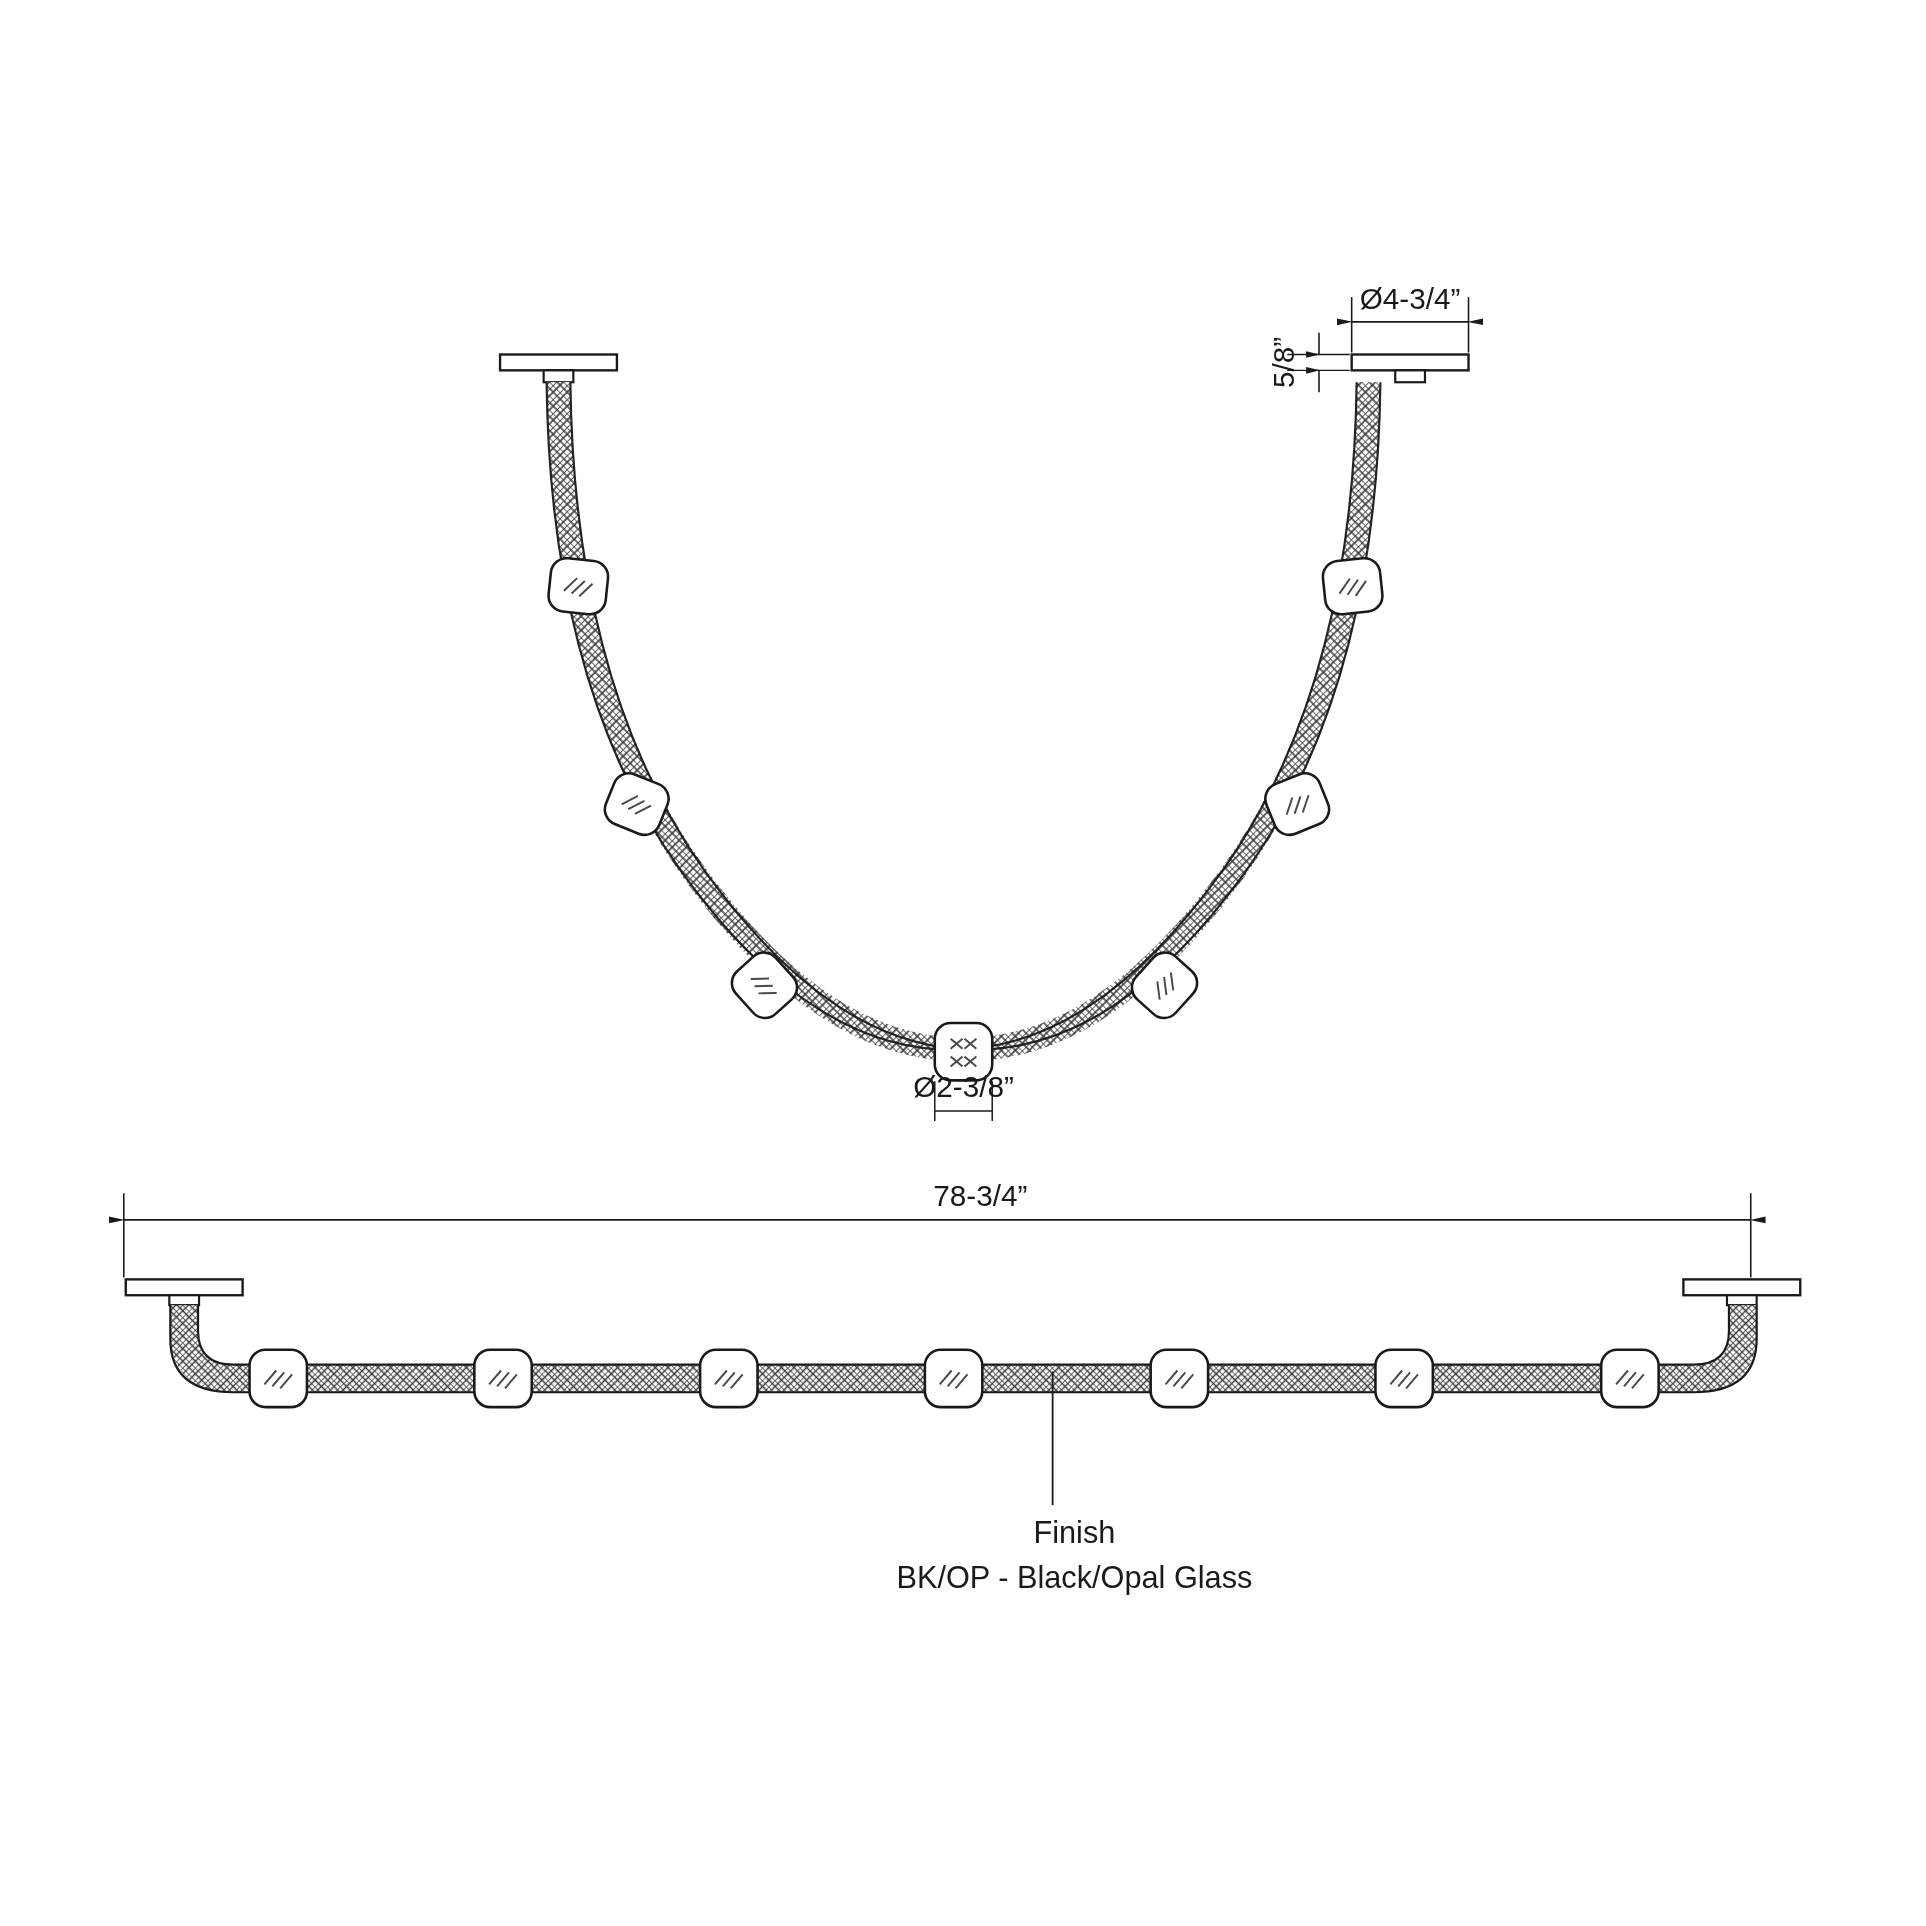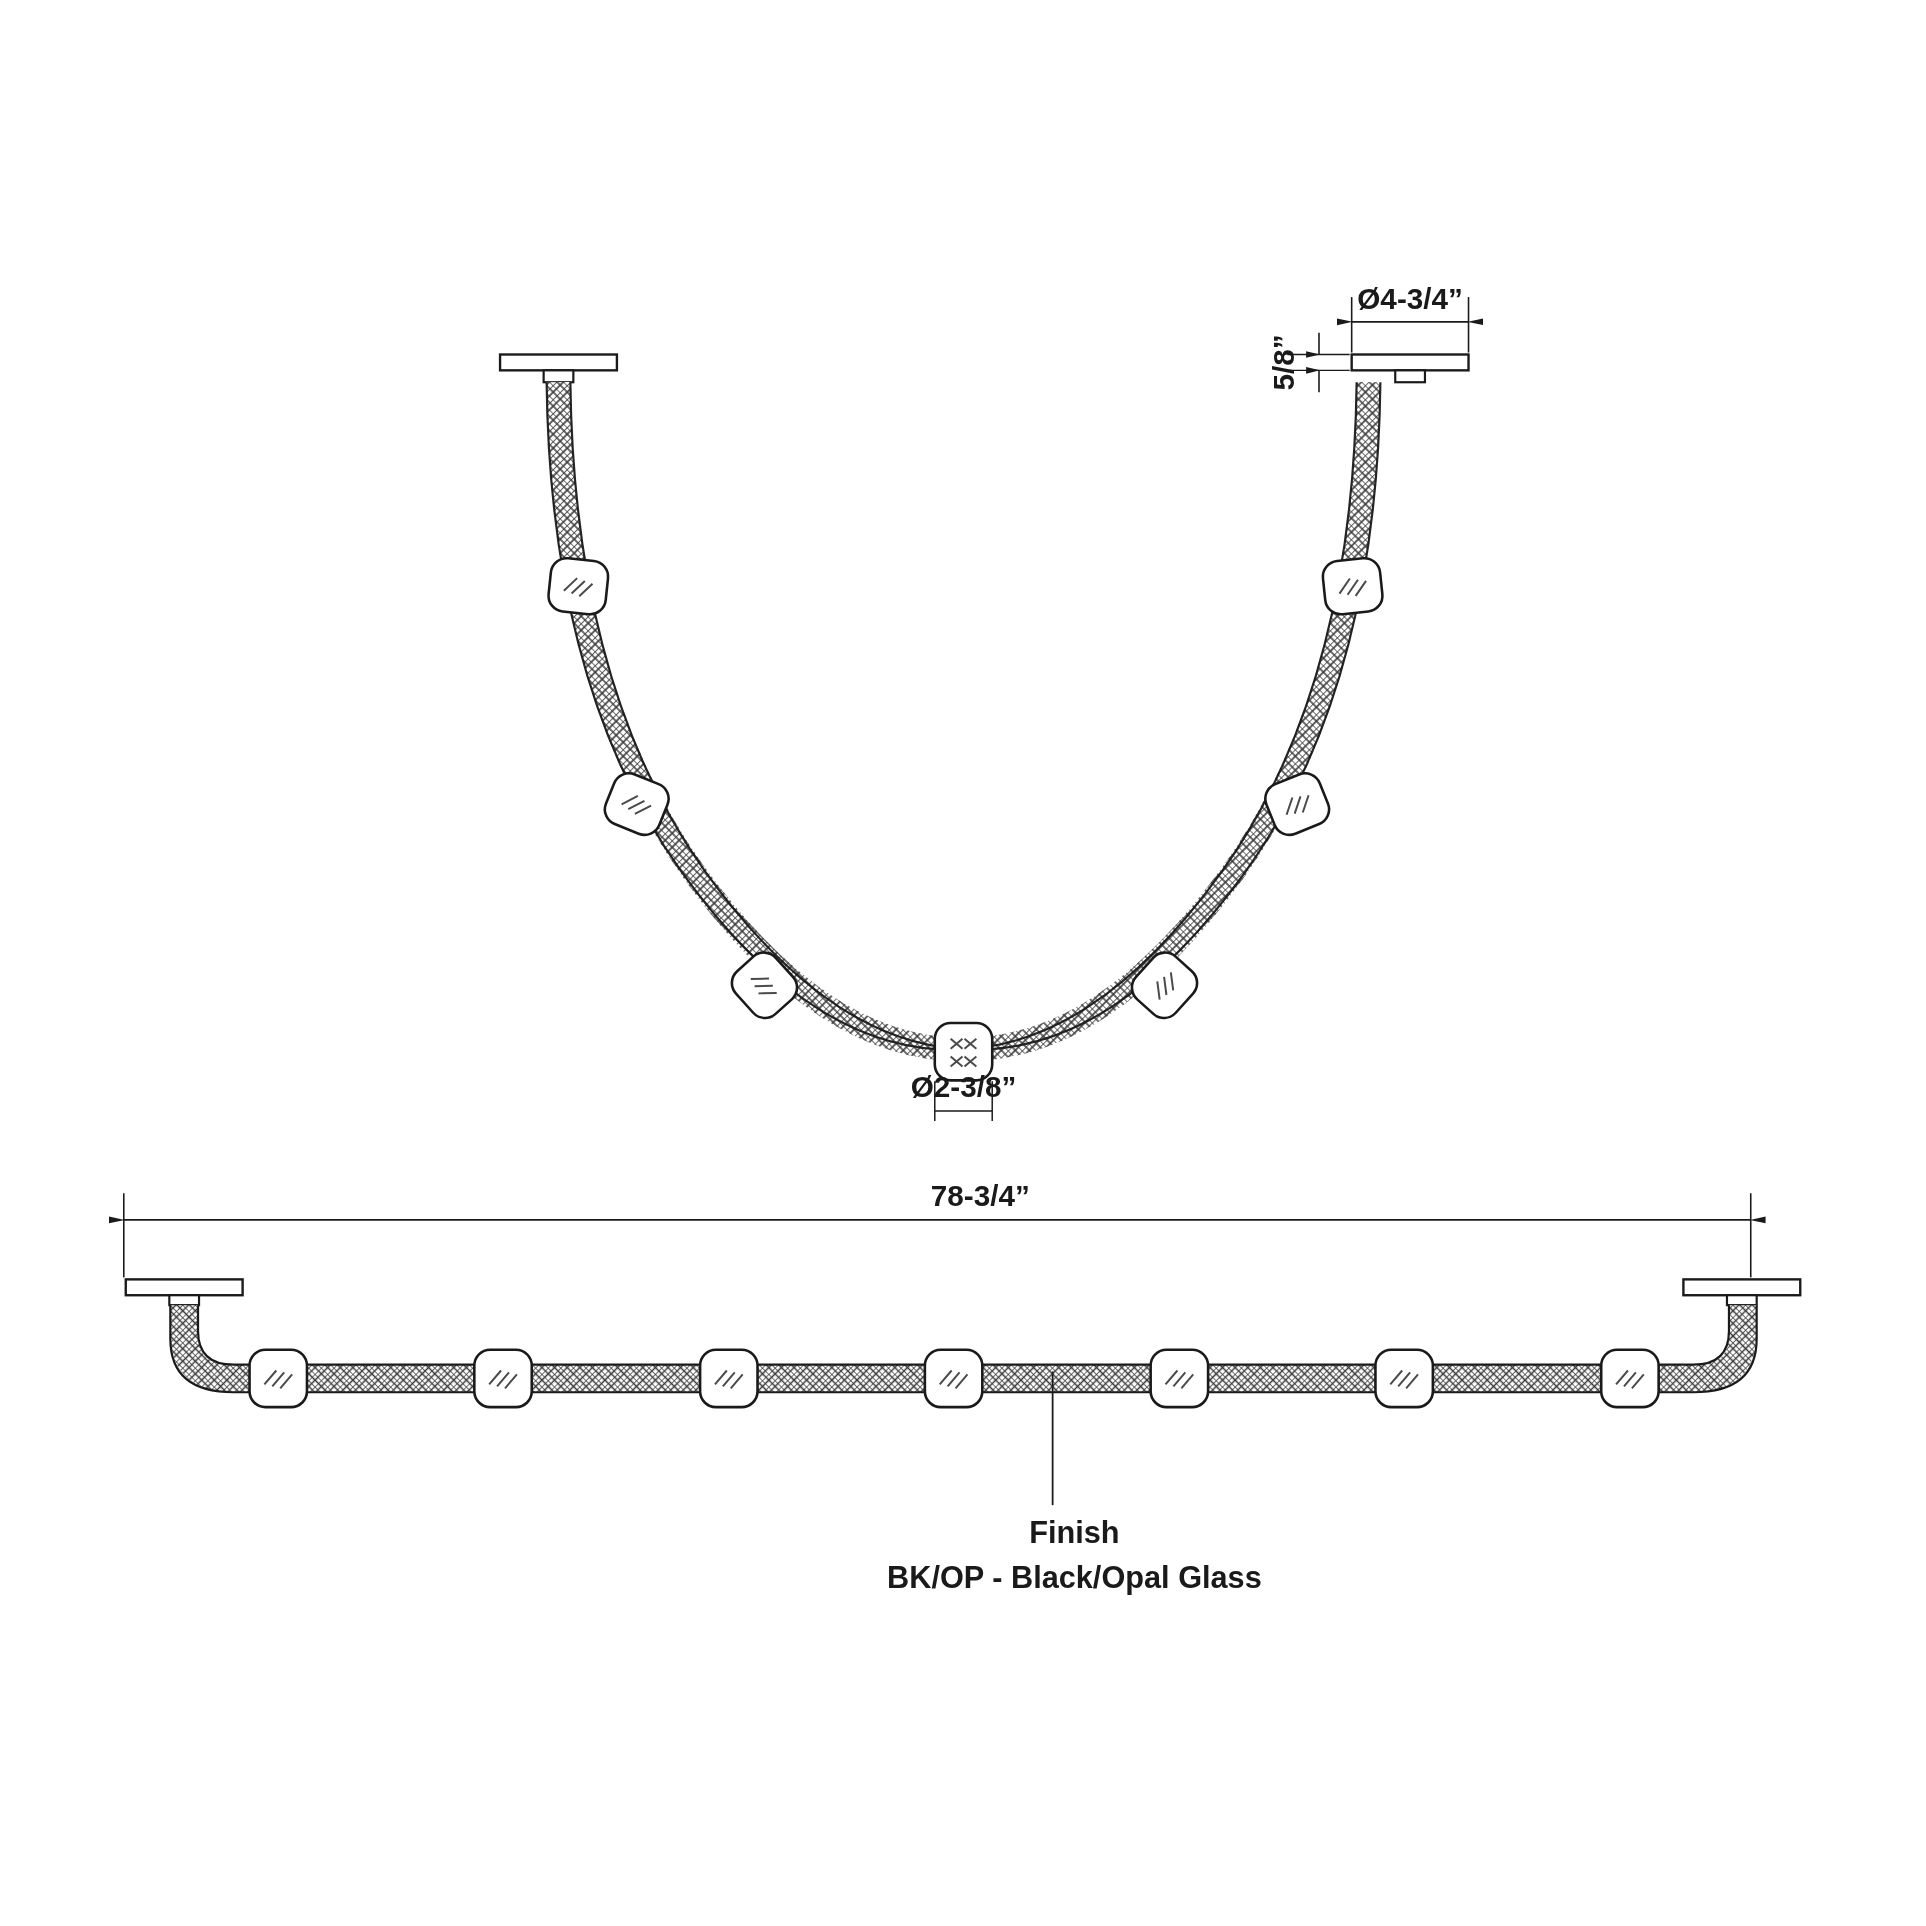--- a/index.html
+++ b/index.html
@@ -1,17 +1,17 @@
 <!DOCTYPE html>
 <html><head>
 <meta charset="utf-8">
 <style>
   html,body{margin:0;padding:0;background:#ffffff;}
   body{width:1927px;height:1927px;font-family:"Liberation Sans",sans-serif;color:#1a1a1a;}
-  #stage{position:relative;width:1927px;height:1927px;overflow:hidden;background:#fff;font-weight:bold;}
+  #stage{position:relative;width:1927px;height:1927px;overflow:hidden;background:#fff;}
   svg{display:block;}
   .dimtext{font-family:"Liberation Sans",sans-serif;font-size:30px;fill:#1a1a1a;}
   .calltext{font-family:"Liberation Sans",sans-serif;font-size:31px;fill:#1a1a1a;}
   .vtext{font-family:"Liberation Sans",sans-serif;font-size:30px;fill:#1a1a1a;}
 </style>
 </head>
 <body>
 
 <div id="stage">
 

